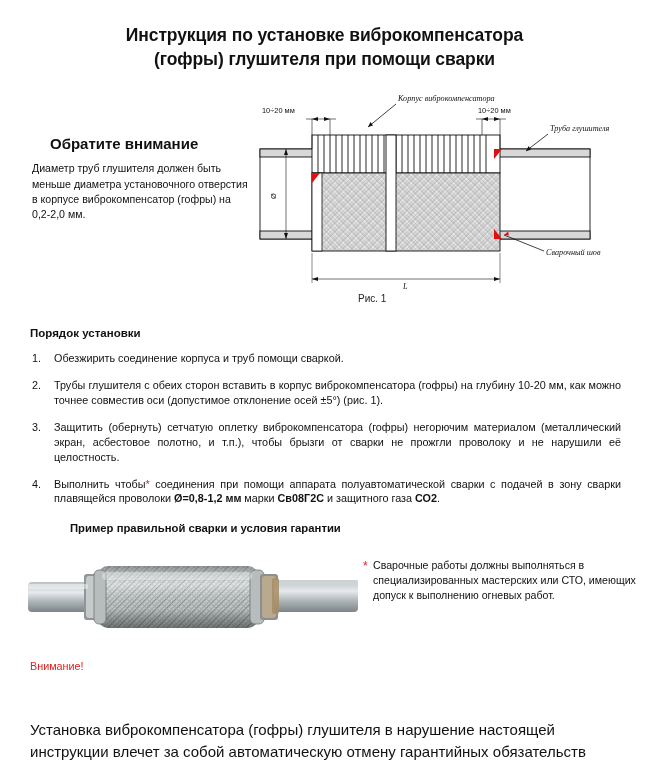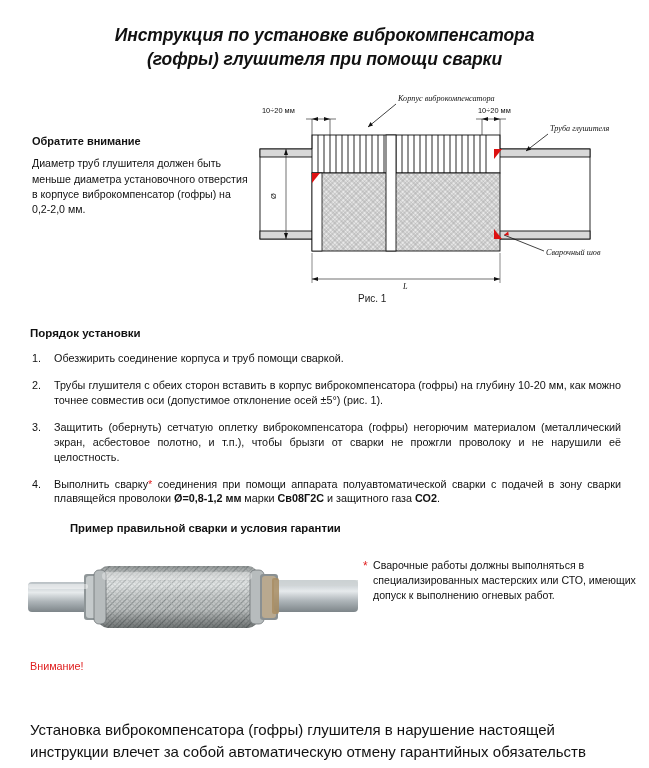--- a/index.html
+++ b/index.html
@@ -21,40 +21,40 @@
     box-sizing: border-box;
     padding: 0 28px;
   }
   .title {
     text-align: center;
     font-size: 17.5px;
     font-weight: bold;
     line-height: 1.35;
     margin: 24px 20px 0 20px;
     letter-spacing: -0.1px;
-    font-style: italic;
   }
   .title .l2 { display: block; }
 
   
   .diagram-wrap {
     position: relative;
     height: 242px;
     margin-top: 12px;
   }
   .note-box {
     position: absolute;
     left: 4px;
     top: 52px;
     width: 218px;
   }
   .note-title {
-    font-size: 11px;
+    font-size: 15px;
     font-weight: bold;
     margin-bottom: 9px;
+    margin-left: 18px;
   }
   .note-text {
     font-size: 10.6px;
     line-height: 1.45;
   }
   .fig-caption {
     position: absolute;
     left: 330px;
     top: 210px;
     font-size: 10px;
@@ -274,21 +274,21 @@
 
     <div class="fig-caption">Рис. 1</div>
   </div>
 
   <div class="section-title">Порядок установки</div>
 
   <ol class="steps">
     <li><span>Обезжирить соединение корпуса и труб помощи сваркой.</span></li>
     <li><span>Трубы глушителя с обеих сторон вставить в корпус виброкомпенсатора (гофры) на глубину 10-20 мм, как можно точнее совместив оси (допустимое отклонение осей ±5°) (рис. 1).</span></li>
     <li><span>Защитить (обернуть) сетчатую оплетку виброкомпенсатора (гофры) негорючим материалом (металлический экран, асбестовое полотно, и т.п.), чтобы брызги от сварки не прожгли проволоку и не нарушили её целостность.</span></li>
-    <li><span>Выполнить сварку</span><span class="star">*</span><span> соединения при помощи аппарата полуавтоматической сварки с подачей в зону сварки плавящейся проволоки </span><b class="inl">Ø=0,8-1,2 мм</b><span> марки </span><b class="inl">Св08Г2С</b><span> и защитного газа </span><b class="inl">СО2</b><span>.</span></li>
+    <li><span>Выполнить чтобы</span><span class="star">*</span><span> соединения при помощи аппарата полуавтоматической сварки с подачей в зону сварки плавящейся проволоки </span><b class="inl">Ø=0,8-1,2 мм</b><span> марки </span><b class="inl">Св08Г2С</b><span> и защитного газа </span><b class="inl">СО2</b><span>.</span></li>
   </ol>
 
   <div class="example-title">Пример правильной сварки и условия гарантии</div>
 
   <div class="example-row">
     <svg class="photo" viewBox="0 0 330 100">
       <defs>
         <linearGradient id="pipeg" x1="0" y1="0" x2="0" y2="1">
           <stop offset="0%" stop-color="#b9c0c4"></stop>
           <stop offset="35%" stop-color="#e6eaec"></stop>

